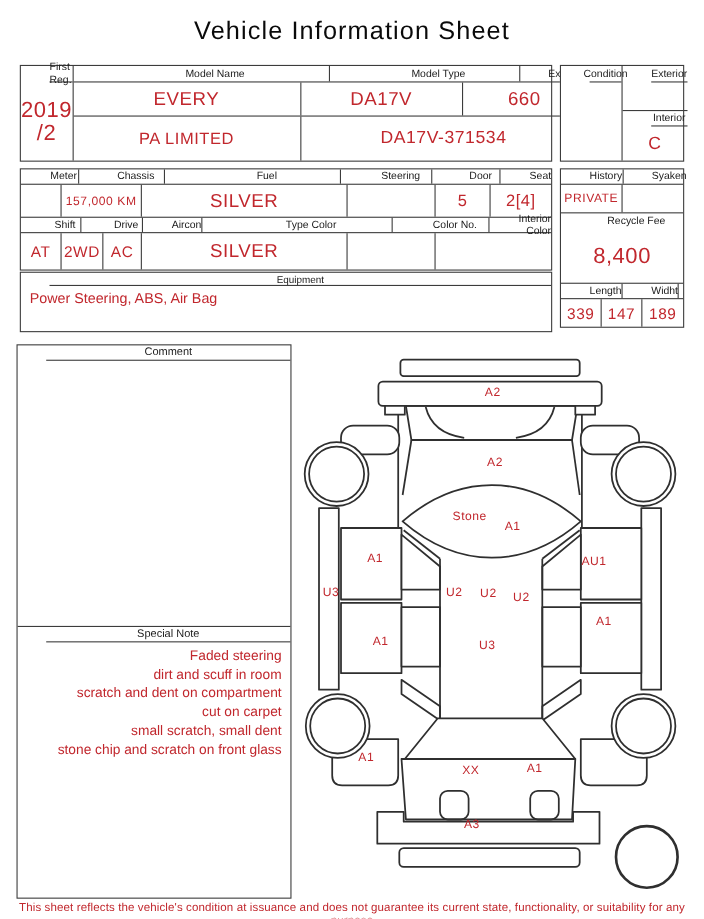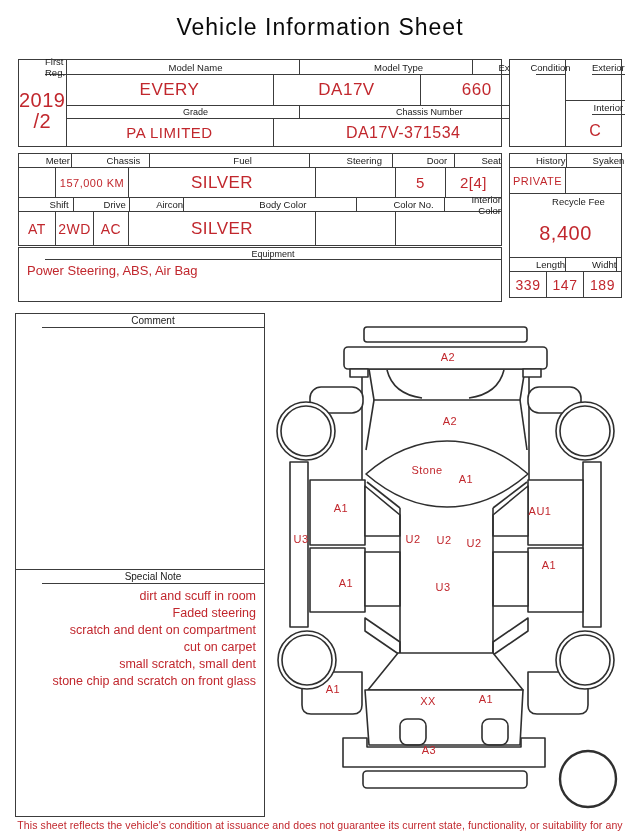--- a/index.html
+++ b/index.html
@@ -58,24 +58,20 @@
     <div class="row bb" style="height:15px">
       <div class="hdr br" style="width:207px">Model Name</div>
       <div class="hdr br" style="width:147px">Model Type</div>
       <div class="hdr" style="flex:1">Exhaust</div>
     </div>
     <div class="row bb" style="height:31px">
       <div class="val v17 br" style="width:207px">EVERY</div>
       <div class="val v17 br" style="width:147px">DA17V</div>
       <div class="val v17" style="flex:1">660</div>
     </div>
-    <div class="row bb" style="height:13px">
-      <div class="hdr br" style="width:207px;font-size:9px">Grade</div>
-      <div class="hdr" style="flex:1;font-size:9px">Chassis Number</div>
-    </div>
     <div class="row" style="flex:1">
       <div class="val v15 br" style="width:207px">PA LIMITED</div>
       <div class="val v16" style="flex:1">DA17V-371534</div>
     </div>
   </div>
 </div>
 
 <div class="box" style="left:509px;top:59px;width:113px;height:88px">
   <div class="col br" style="width:56px">
     <div class="hdr bb" style="height:15px">Condition</div>
@@ -102,21 +98,21 @@
     <div class="val v11 br" style="width:73px">157,000 KM</div>
     <div class="val v17 br" style="width:187px">SILVER</div>
     <div class="val br" style="width:80px"></div>
     <div class="val v15 br" style="width:50px">5</div>
     <div class="val v15" style="flex:1">2[4]</div>
   </div>
   <div class="row bb" style="height:14px">
     <div class="hdr br" style="width:37px">Shift</div>
     <div class="hdr br" style="width:38px">Drive</div>
     <div class="hdr br" style="width:35px">Aircon</div>
-    <div class="hdr br" style="width:187px">Body Color</div>
+    <div class="hdr br" style="width:187px">Type Color</div>
     <div class="hdr br" style="width:80px">Color No.</div>
     <div class="hdr" style="flex:1">Interior Color</div>
   </div>
   <div class="row" style="flex:1">
     <div class="val v14 br" style="width:37px">AT</div>
     <div class="val v14 br" style="width:38px">2WD</div>
     <div class="val v14 br" style="width:35px">AC</div>
     <div class="val v17 br" style="width:187px">SILVER</div>
     <div class="val br" style="width:80px"></div>
     <div class="val" style="flex:1"></div>
@@ -149,22 +145,22 @@
 <div class="box colbox" style="left:18px;top:247px;width:484px;height:55px">
   <div class="hdr bb" style="height:12px;font-size:9px">Equipment</div>
   <div class="equip-body" style="flex:1">Power Steering, ABS, Air Bag</div>
 </div>
 
 <div class="box colbox" style="left:15px;top:313px;width:250px;height:504px">
   <div class="hdr bb" style="height:14px;font-size:10px">Comment</div>
   <div class="bb" style="height:241px"></div>
   <div class="hdr bb" style="height:14px;font-size:10px">Special Note</div>
   <div class="note-body" id="special-note-body" style="flex:1">
+      <div class="note-line">Faded steering</div>
       <div class="note-line">dirt and scuff in room</div>
-      <div class="note-line">Faded steering</div>
       <div class="note-line">scratch and dent on compartment</div>
       <div class="note-line">cut on carpet</div>
       <div class="note-line">small scratch, small dent</div>
       <div class="note-line">stone chip and scratch on front glass</div>
     </div>
 </div>
 
 <div class="diagram">
   <svg width="370" height="500" viewBox="0 0 370 500">
     <g fill="none" stroke="#2f2f2f" stroke-width="1.6" stroke-linejoin="round">

